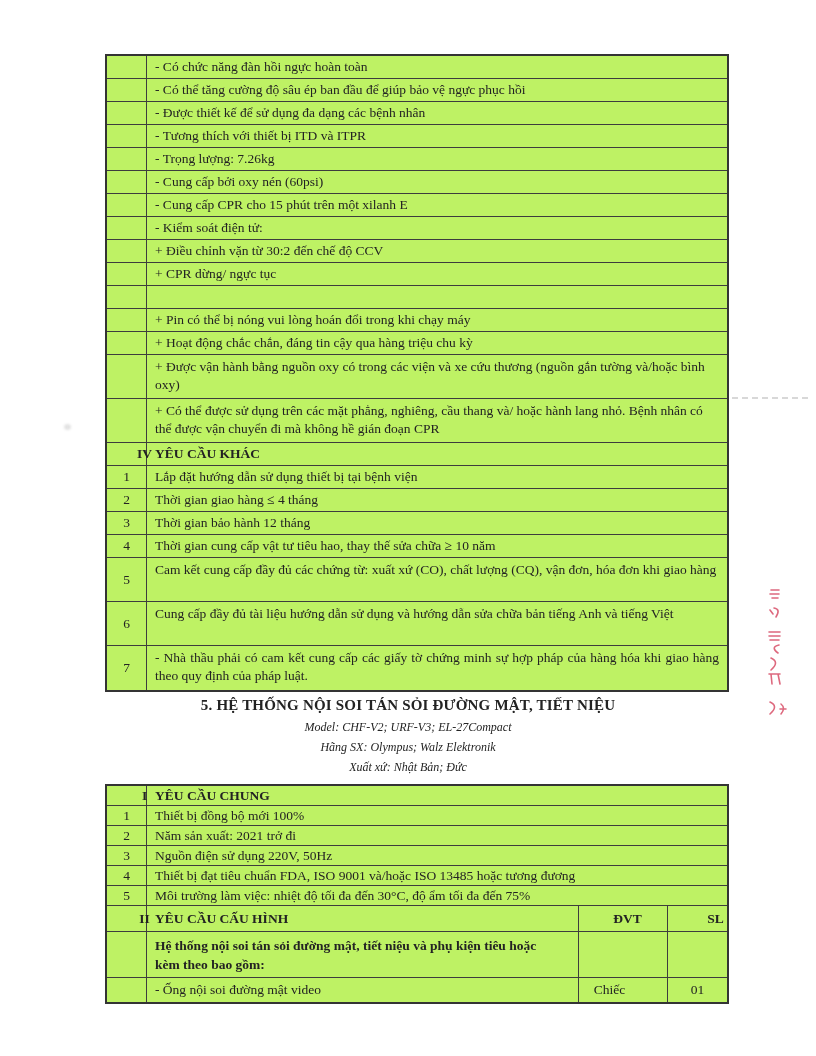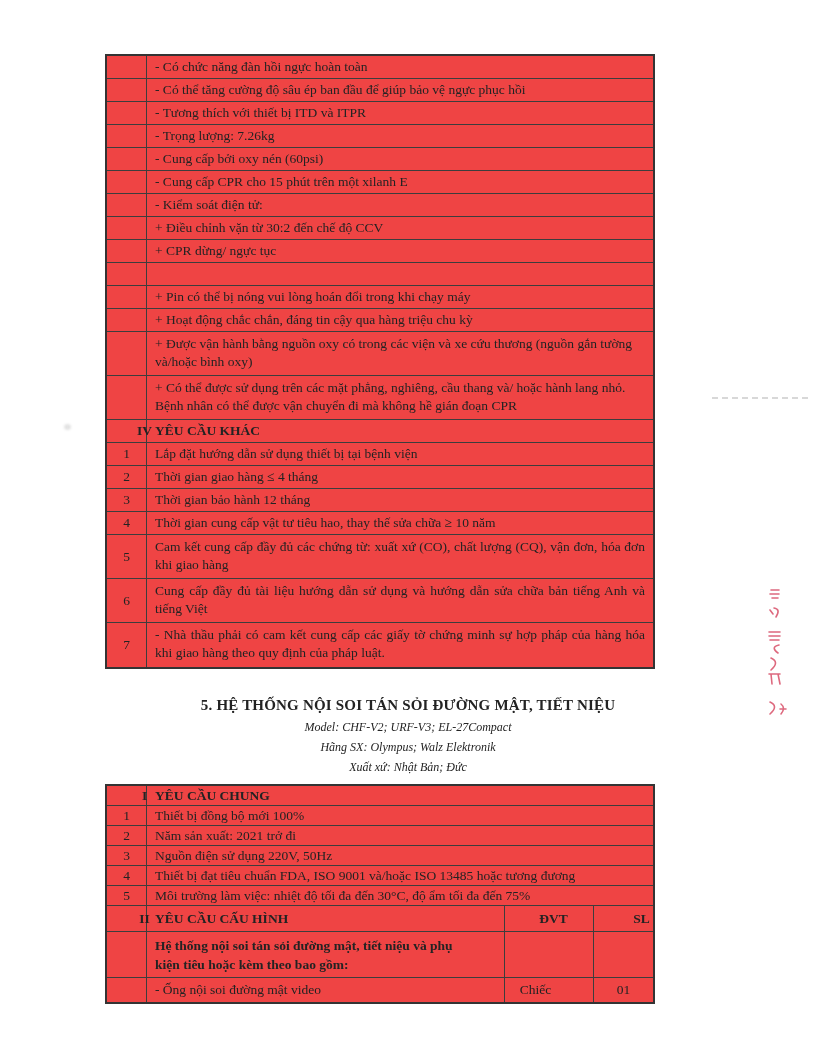--- a/index.html
+++ b/index.html
@@ -4,22 +4,22 @@
 <style>
   html,body{margin:0;padding:0;background:#e8e8e8;}
   .page{
     position:relative;width:816px;height:1056px;margin:0 auto;
     background:#ffffff;overflow:hidden;
     font-family:"Liberation Serif","DejaVu Serif",serif;
     color:#232323;
   }
   
   .spec-table{
-    position:absolute;left:105px;width:550px;
-    border:2px solid #343434;box-sizing:border-box;background:#ef4444;
+    position:absolute;left:105px;width:624px;
+    border:2px solid #343434;box-sizing:border-box;background:#bef264;
   }
   #table1{top:54px;}
   #table2{top:784px;}
   .trow{display:flex;align-items:stretch;border-bottom:1px solid #3d3d3d;box-sizing:border-box;}
   .trow:last-child{border-bottom:none;}
   .cell{box-sizing:border-box;}
   .cell.num{
     width:40px;flex:0 0 40px;display:flex;align-items:center;justify-content:center;
     border-right:1px solid #3d3d3d;font-size:13.5px;
   }
@@ -82,20 +82,24 @@
       <div class="trow h1">
         <div class="cell num"></div>
         <div class="cell txt">- Có chức năng đàn hồi ngực hoàn toàn</div>
       </div>
       <div class="trow h1">
         <div class="cell num"></div>
         <div class="cell txt">- Có thể tăng cường độ sâu ép ban đầu để giúp bảo vệ ngực phục hồi</div>
       </div>
       <div class="trow h1">
         <div class="cell num"></div>
+        <div class="cell txt">- Được thiết kế để sử dụng đa dạng các bệnh nhân</div>
+      </div>
+      <div class="trow h1">
+        <div class="cell num"></div>
         <div class="cell txt">- Tương thích với thiết bị ITD và ITPR</div>
       </div>
       <div class="trow h1">
         <div class="cell num"></div>
         <div class="cell txt">- Trọng lượng: 7.26kg</div>
       </div>
       <div class="trow h1">
         <div class="cell num"></div>
         <div class="cell txt">- Cung cấp bởi oxy nén (60psi)</div>
       </div>

